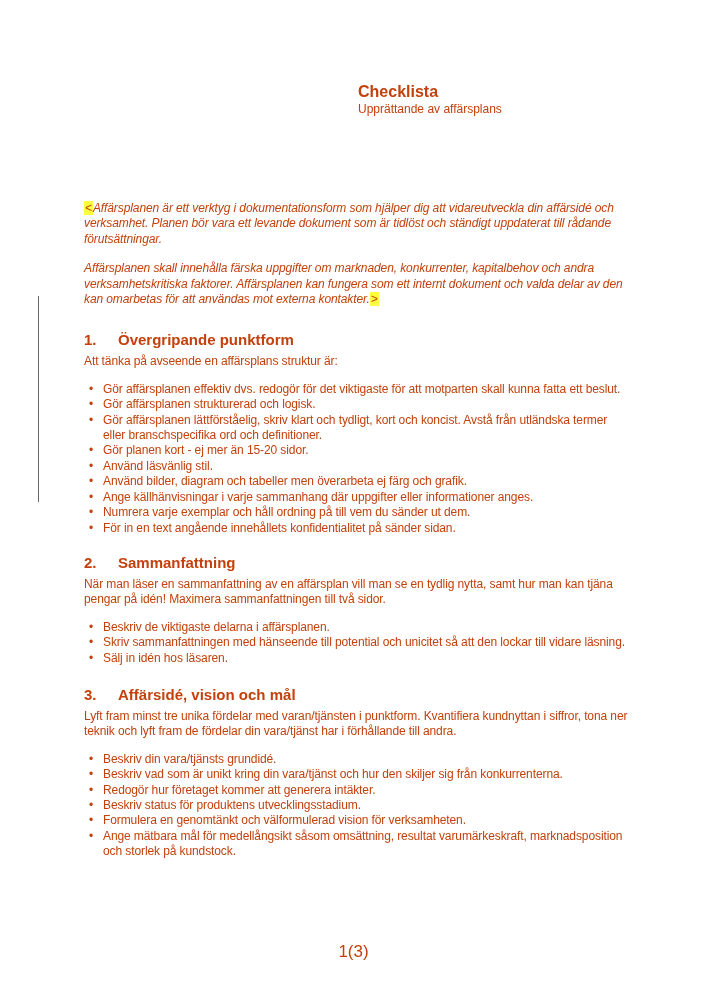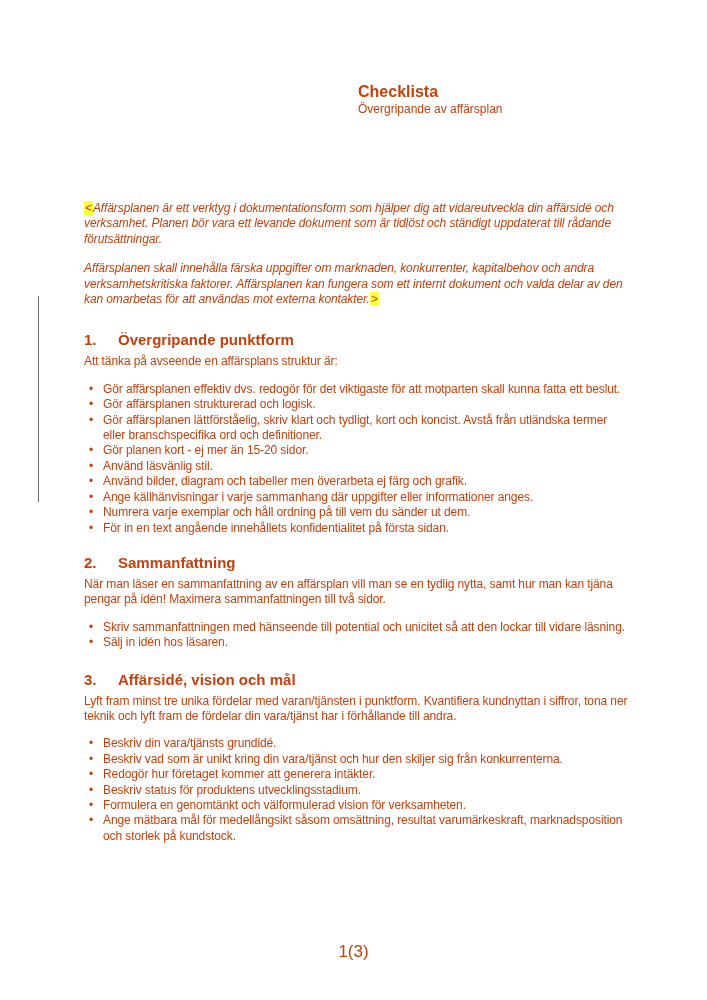--- a/index.html
+++ b/index.html
@@ -53,21 +53,21 @@
 </style>
 </head>
 <body>
 
 <div class="page">
 
   <div class="scan-line"></div>
 
   <header class="title-block">
     <h1 class="doc-title">Checklista</h1>
-    <div class="doc-subtitle">Övergripande av affärsplan</div>
+    <div class="doc-subtitle">Upprättande av affärsplans</div>
   </header>
 
   <div class="intro">
     <p><span class="hl" style="background-color: rgb(255, 255, 61);">&lt;</span><span>Affärsplanen är ett verktyg i dokumentationsform som hjälper dig att vidareutveckla din affärsidé och verksamhet. Planen bör vara ett levande dokument som är tidlöst och ständigt uppdaterat till rådande förutsättningar.</span></p>
     <p><span>Affärsplanen skall innehålla färska uppgifter om marknaden, konkurrenter, kapitalbehov och andra verksamhetskritiska faktorer. Affärsplanen kan fungera som ett internt dokument och valda delar av den kan omarbetas för att användas mot externa kontakter.</span><span class="hl" style="background-color: rgb(255, 255, 61);">&gt;</span></p>
   </div>
 
   <section class="sec sec-1">
     <h2 class="sec-heading">
       <span class="sec-num">1.</span><span class="sec-title">Övergripande punktform</span>
@@ -75,30 +75,31 @@
     <p class="lead">Att tänka på avseende en affärsplans struktur är:</p>
     <ul class="bullets">
       <li>Gör affärsplanen effektiv dvs. redogör för det viktigaste för att motparten skall kunna fatta ett beslut.</li>
       <li>Gör affärsplanen strukturerad och logisk.</li>
       <li>Gör affärsplanen lättförståelig, skriv klart och tydligt, kort och koncist. Avstå från utländska termer eller branschspecifika ord och definitioner.</li>
       <li>Gör planen kort - ej mer än 15-20 sidor.</li>
       <li>Använd läsvänlig stil.</li>
       <li>Använd bilder, diagram och tabeller men överarbeta ej färg och grafik.</li>
       <li>Ange källhänvisningar i varje sammanhang där uppgifter eller informationer anges.</li>
       <li>Numrera varje exemplar och håll ordning på till vem du sänder ut dem.</li>
-      <li>För in en text angående innehållets konfidentialitet på första sidan.</li>
+      <li>För in en text angående innehållets konfidentialitet på sänder sidan.</li>
     </ul>
   </section>
 
   <section class="sec sec-2">
     <h2 class="sec-heading">
       <span class="sec-num">2.</span><span class="sec-title">Sammanfattning</span>
     </h2>
     <p class="lead">När man läser en sammanfattning av en affärsplan vill man se en tydlig nytta, samt hur man kan tjäna pengar på idén! Maximera sammanfattningen till två sidor.</p>
     <ul class="bullets">
+      <li>Beskriv de viktigaste delarna i affärsplanen.</li>
       <li>Skriv sammanfattningen med hänseende till potential och unicitet så att den lockar till vidare läsning.</li>
       <li>Sälj in idén hos läsaren.</li>
     </ul>
   </section>
 
   <section class="sec sec-3">
     <h2 class="sec-heading">
       <span class="sec-num">3.</span><span class="sec-title">Affärsidé, vision och mål</span>
     </h2>
     <p class="lead">Lyft fram minst tre unika fördelar med varan/tjänsten i punktform. Kvantifiera kundnyttan i siffror, tona ner teknik och lyft fram de fördelar din vara/tjänst har i förhållande till andra.</p>

